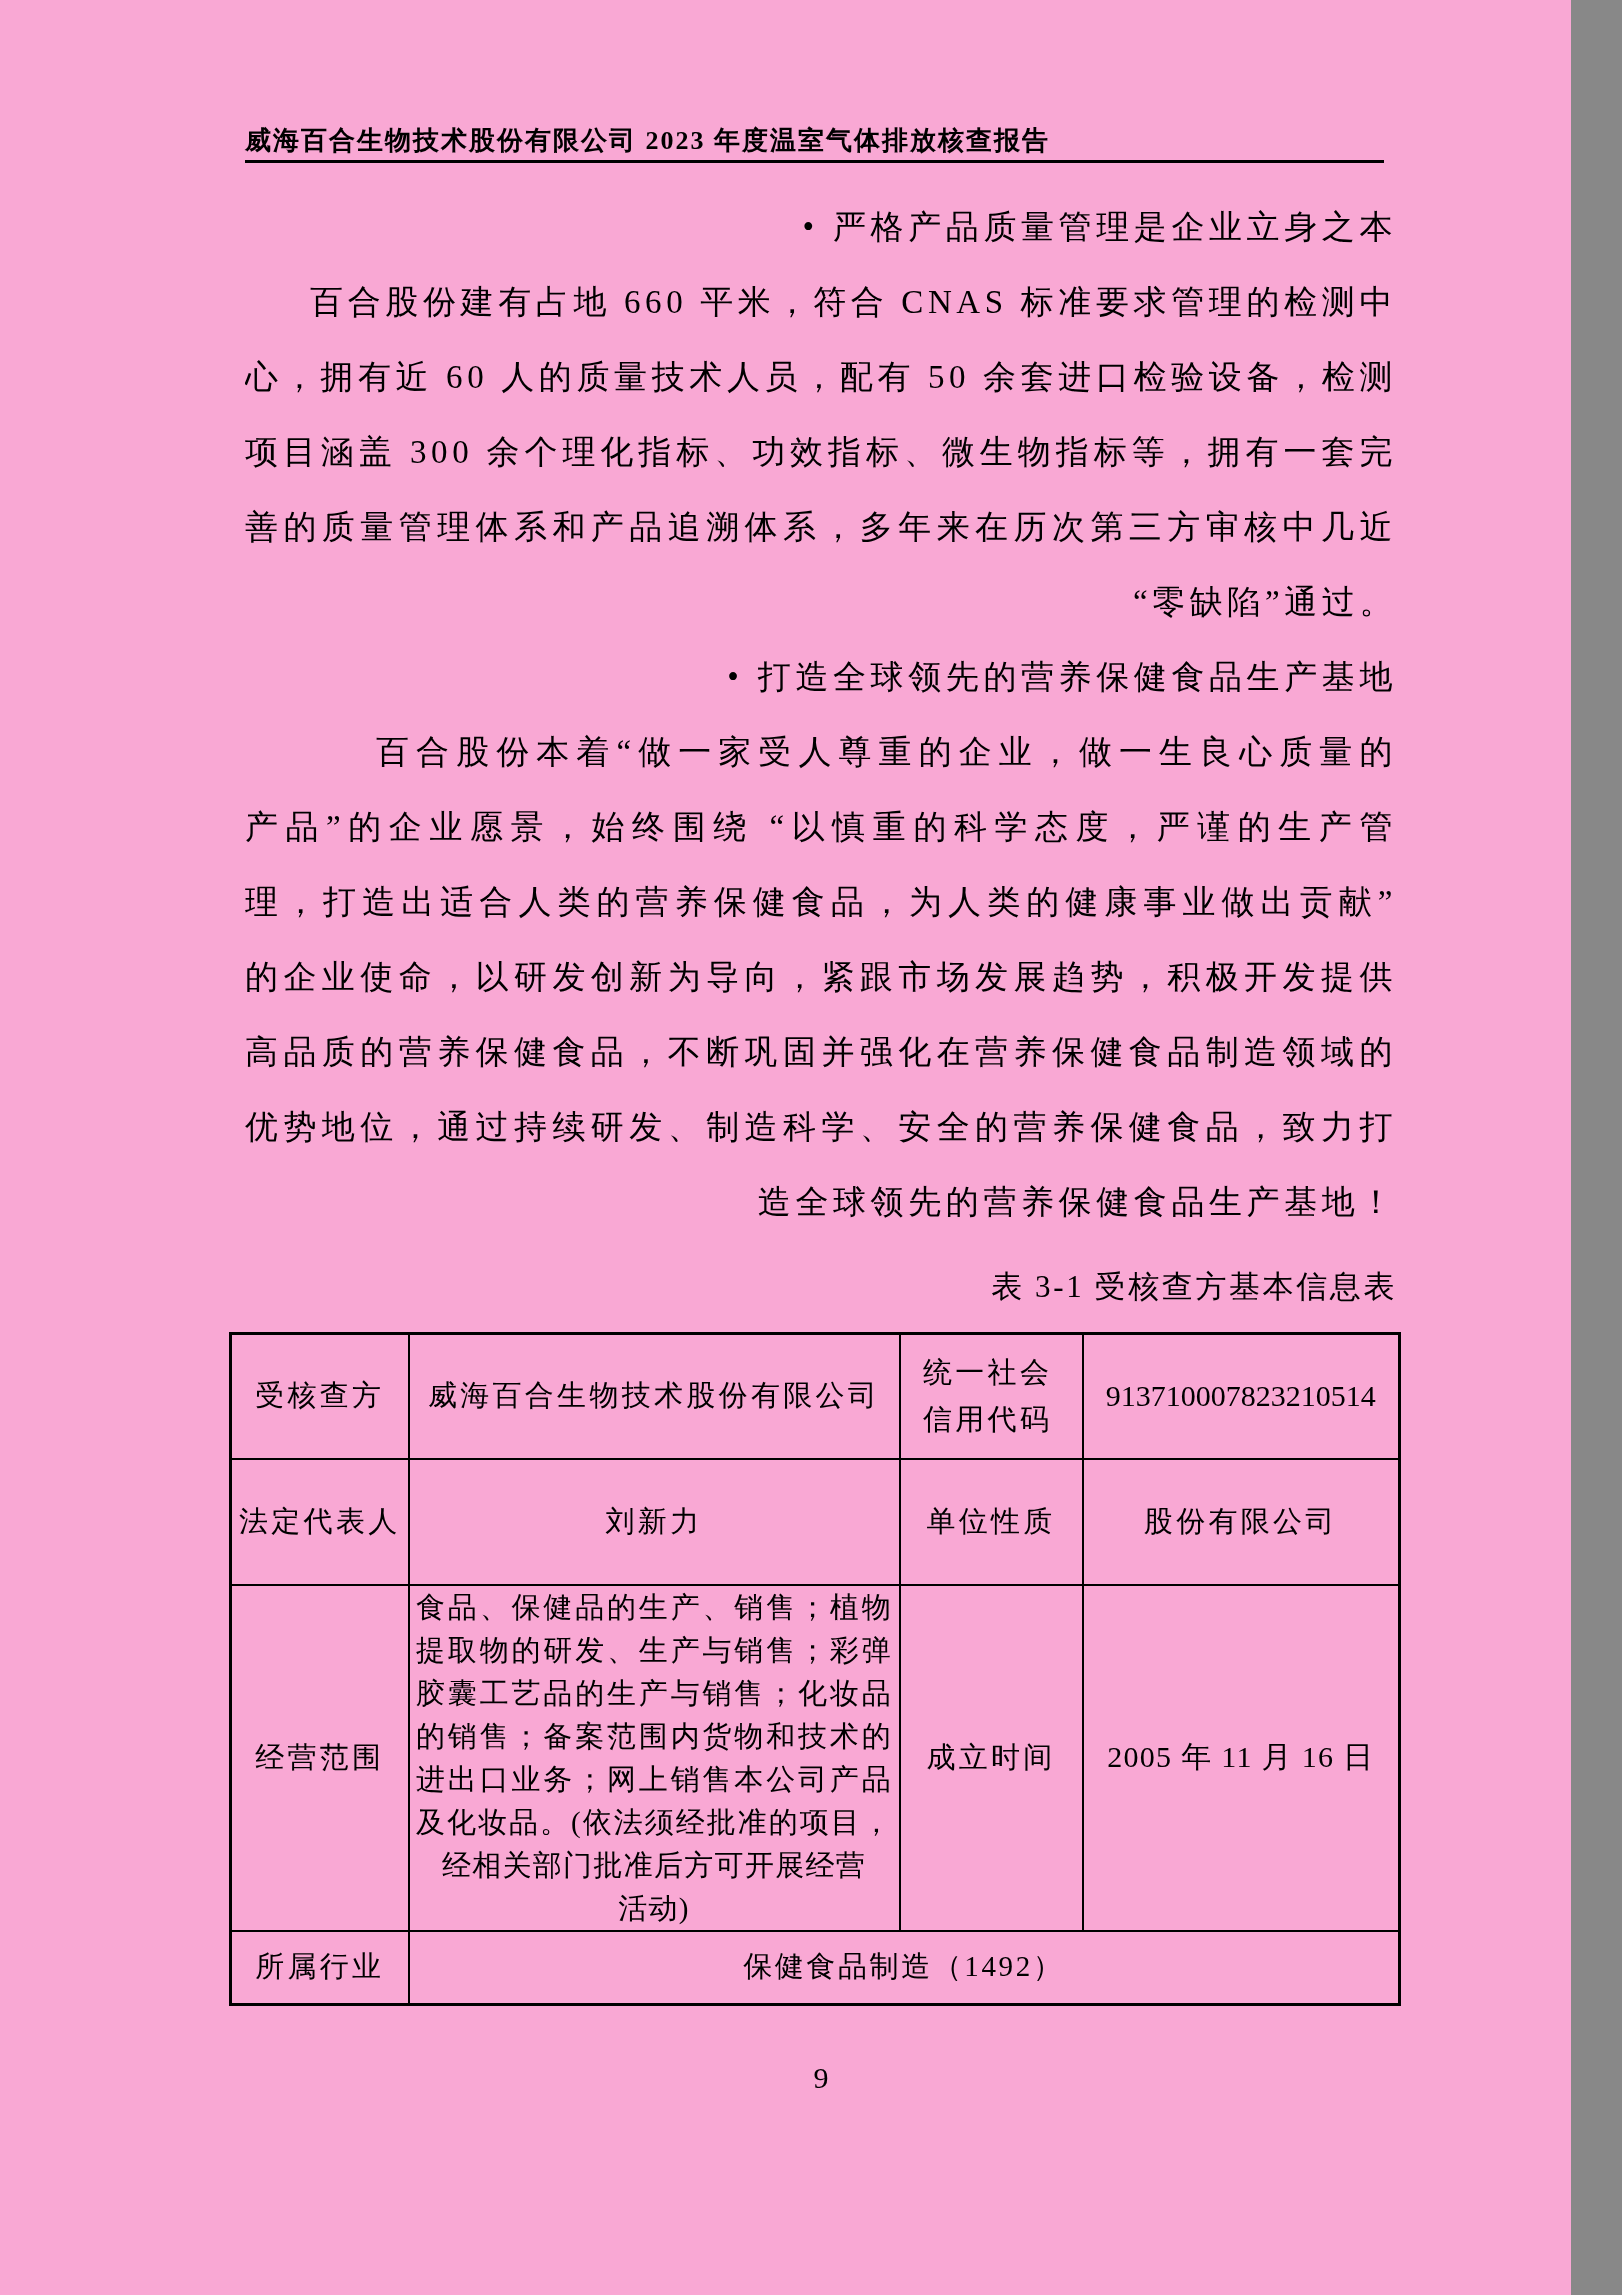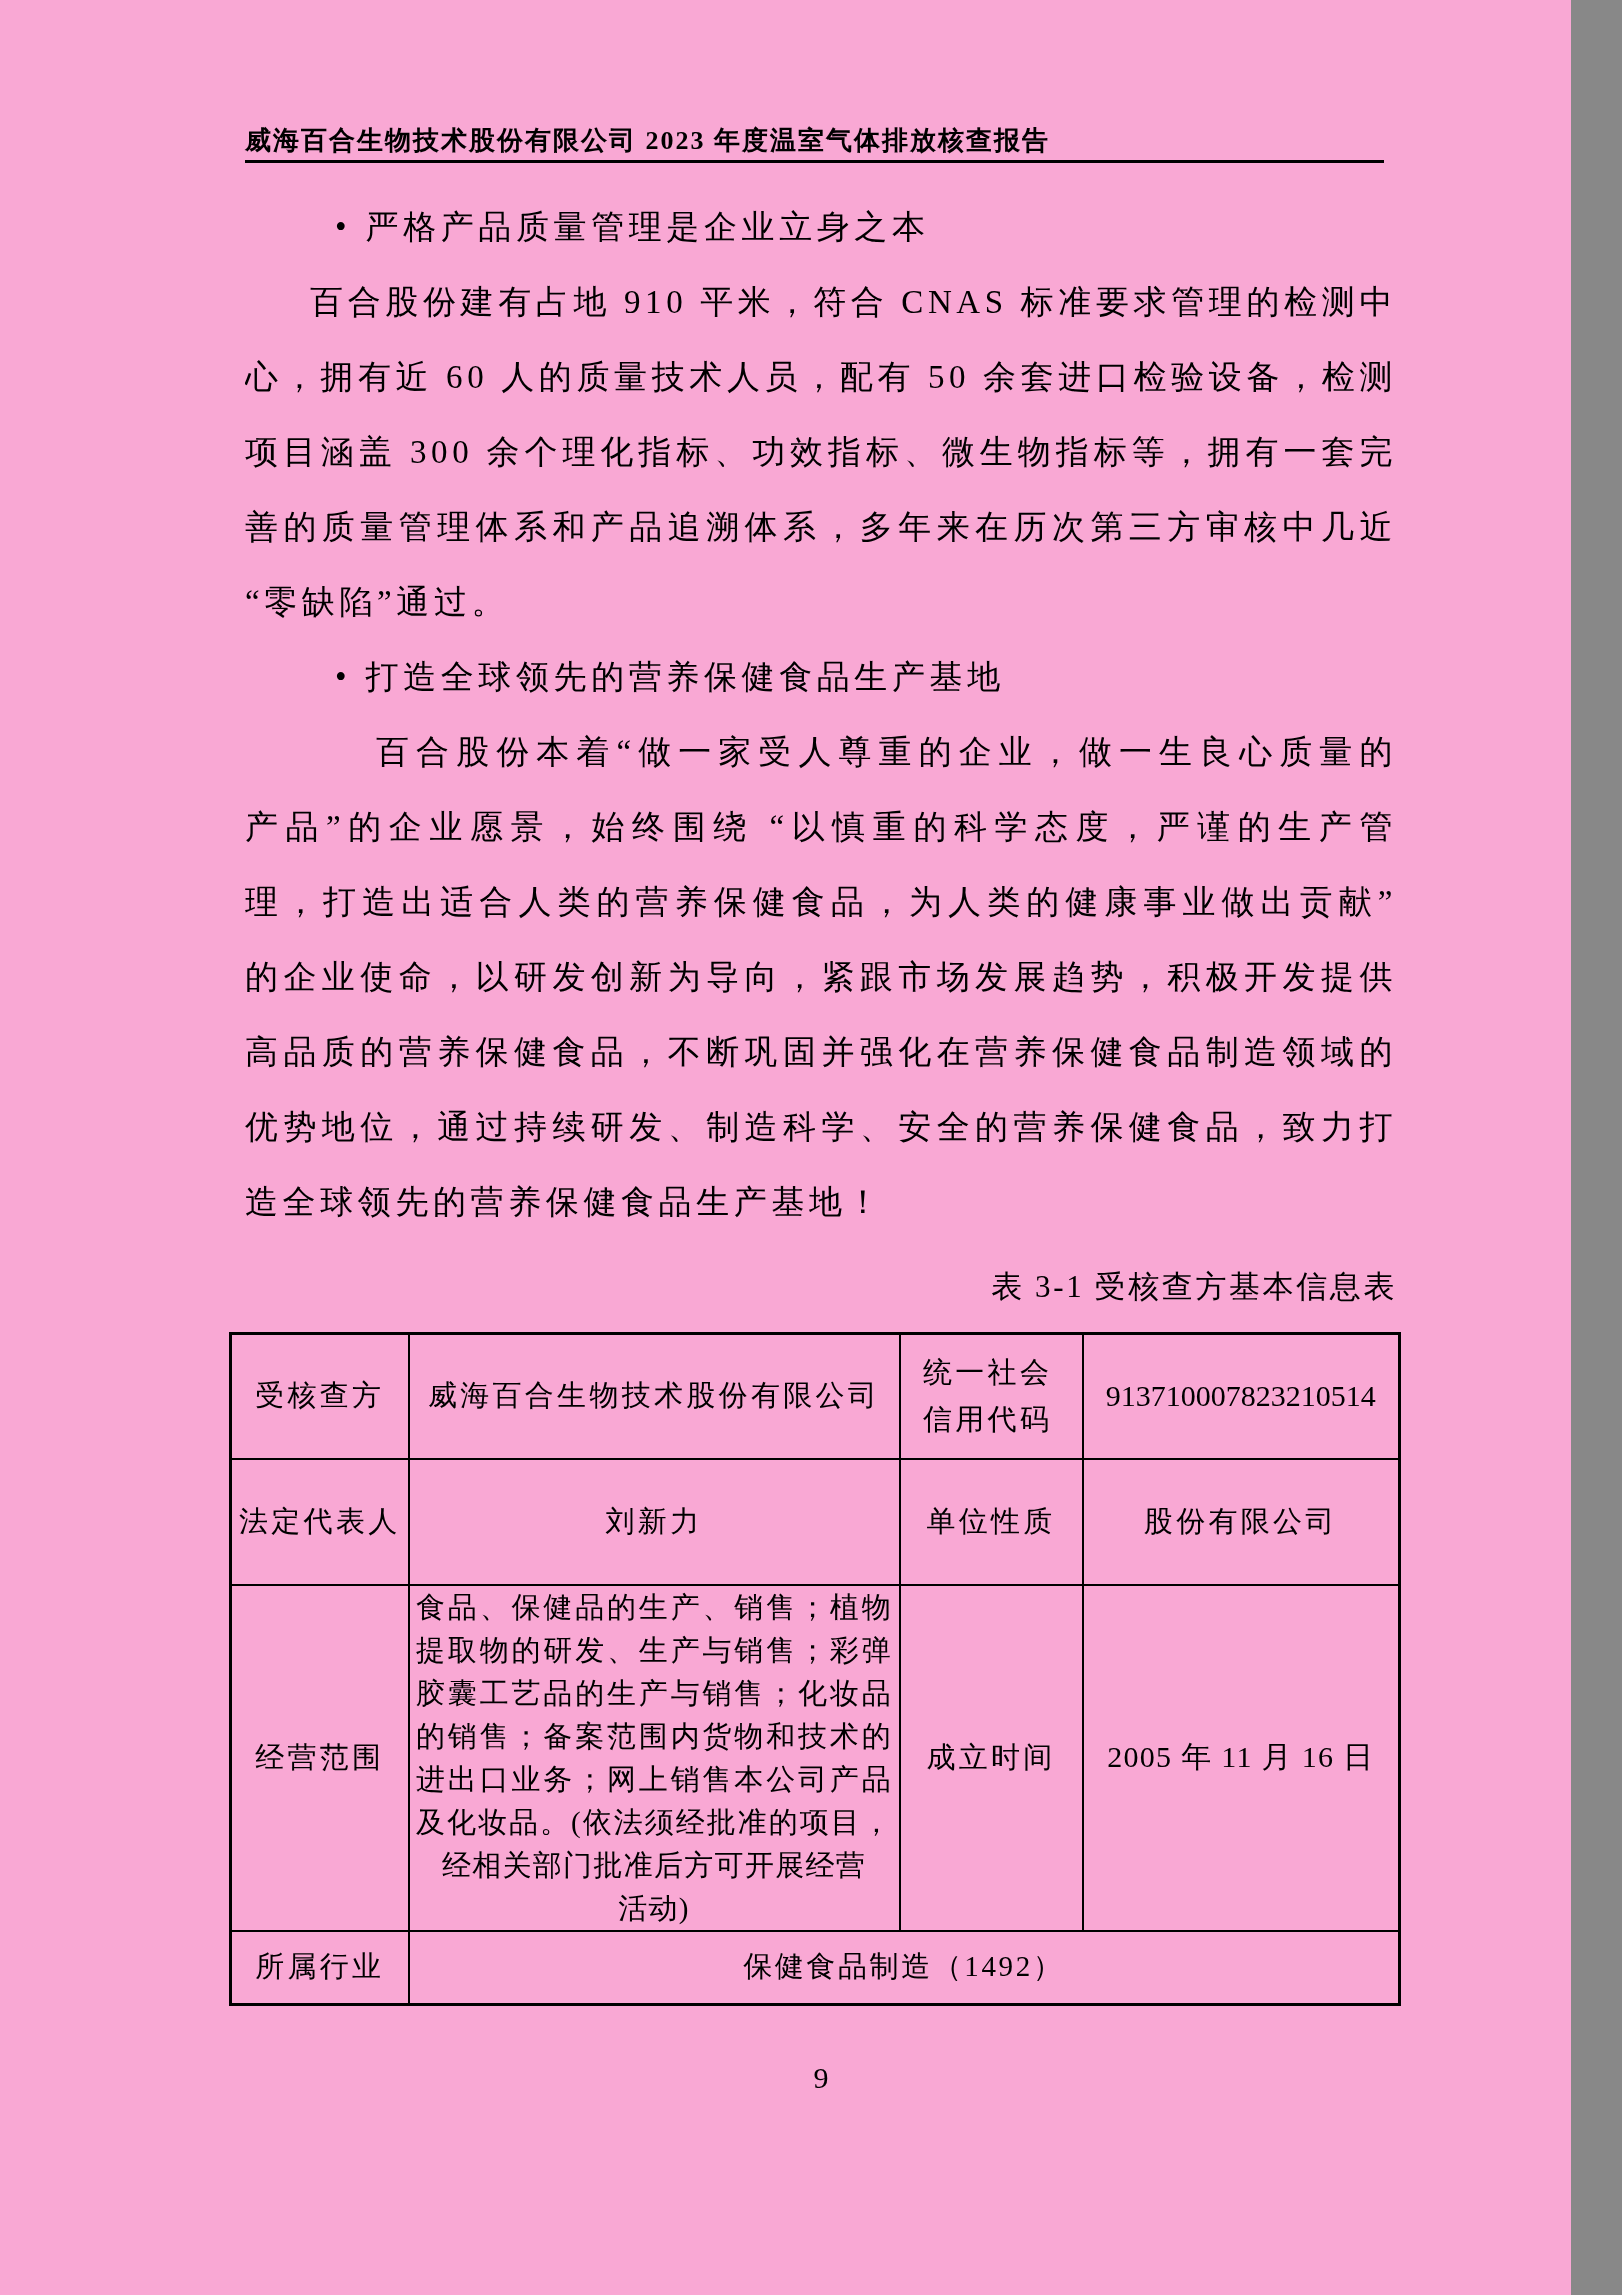--- a/index.html
+++ b/index.html
@@ -19,21 +19,21 @@
   }
   .header-rule{
     position:absolute;left:245px;top:160px;width:1139px;height:3.3px;
     background:#000;
   }
   
   .body-text{
     position:absolute;left:245px;top:190px;width:1152px;
     font-size:33px;line-height:75px;letter-spacing:4.6px;
   }
-  .line{height:75px;overflow:hidden;}
+  .line{height:75px;overflow:hidden;text-align:right;}
   .jl{text-align:justify;text-align-last:justify;}
   .indent1{text-indent:65px;}
   .indent2{text-indent:131px;}
   .bullet-line{padding-left:90px;}
   .bullet-glyph{display:inline-block;margin-right:14.4px;}
   
   .table-title{
     position:absolute;left:245px;top:1249px;width:1152px;
     text-align:right;font-size:31px;font-weight:normal;
     line-height:75px;letter-spacing:2.6px;
@@ -68,21 +68,21 @@
 <body>
 
 <div class="page">
 
   <div class="doc-header">威海百合生物技术股份有限公司  2023 年度温室气体排放核查报告</div>
   <div class="header-rule"></div>
 
   <div class="body-text">
     <div class="line bullet-line"><span class="bullet-glyph">•</span><span>严格产品质量管理是企业立身之本</span></div>
 
-    <div class="line jl indent1">百合股份建有占地 910 平米，符合 CNAS 标准要求管理的检测中</div>
+    <div class="line jl indent1">百合股份建有占地 660 平米，符合 CNAS 标准要求管理的检测中</div>
     <div class="line jl">心，拥有近 60 人的质量技术人员，配有 50 余套进口检验设备，检测</div>
     <div class="line jl">项目涵盖 300 余个理化指标、功效指标、微生物指标等，拥有一套完</div>
     <div class="line jl">善的质量管理体系和产品追溯体系，多年来在历次第三方审核中几近</div>
     <div class="line">“零缺陷”通过。</div>
 
     <div class="line bullet-line"><span class="bullet-glyph">•</span><span>打造全球领先的营养保健食品生产基地</span></div>
 
     <div class="line jl indent2">百合股份本着“做一家受人尊重的企业，做一生良心质量的</div>
     <div class="line jl">产品”的企业愿景，始终围绕 “以慎重的科学态度，严谨的生产管</div>
     <div class="line jl">理，打造出适合人类的营养保健食品，为人类的健康事业做出贡献”</div>

